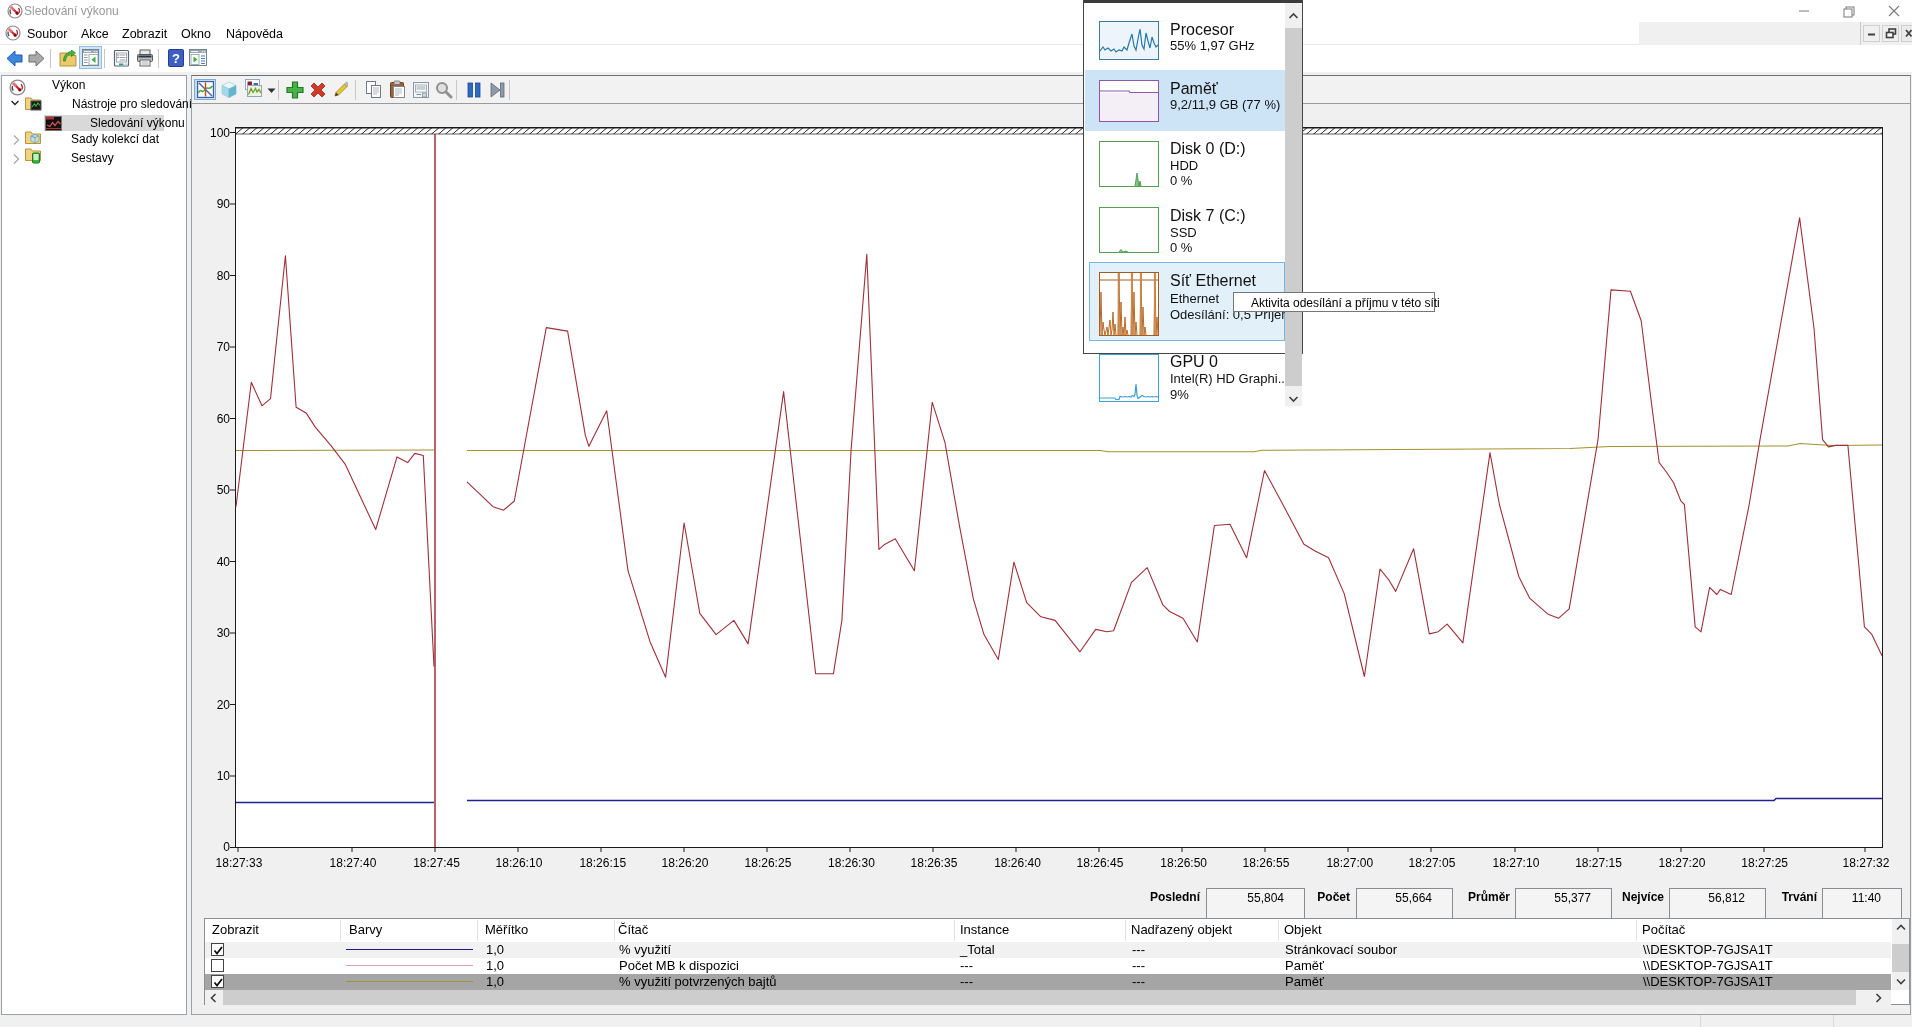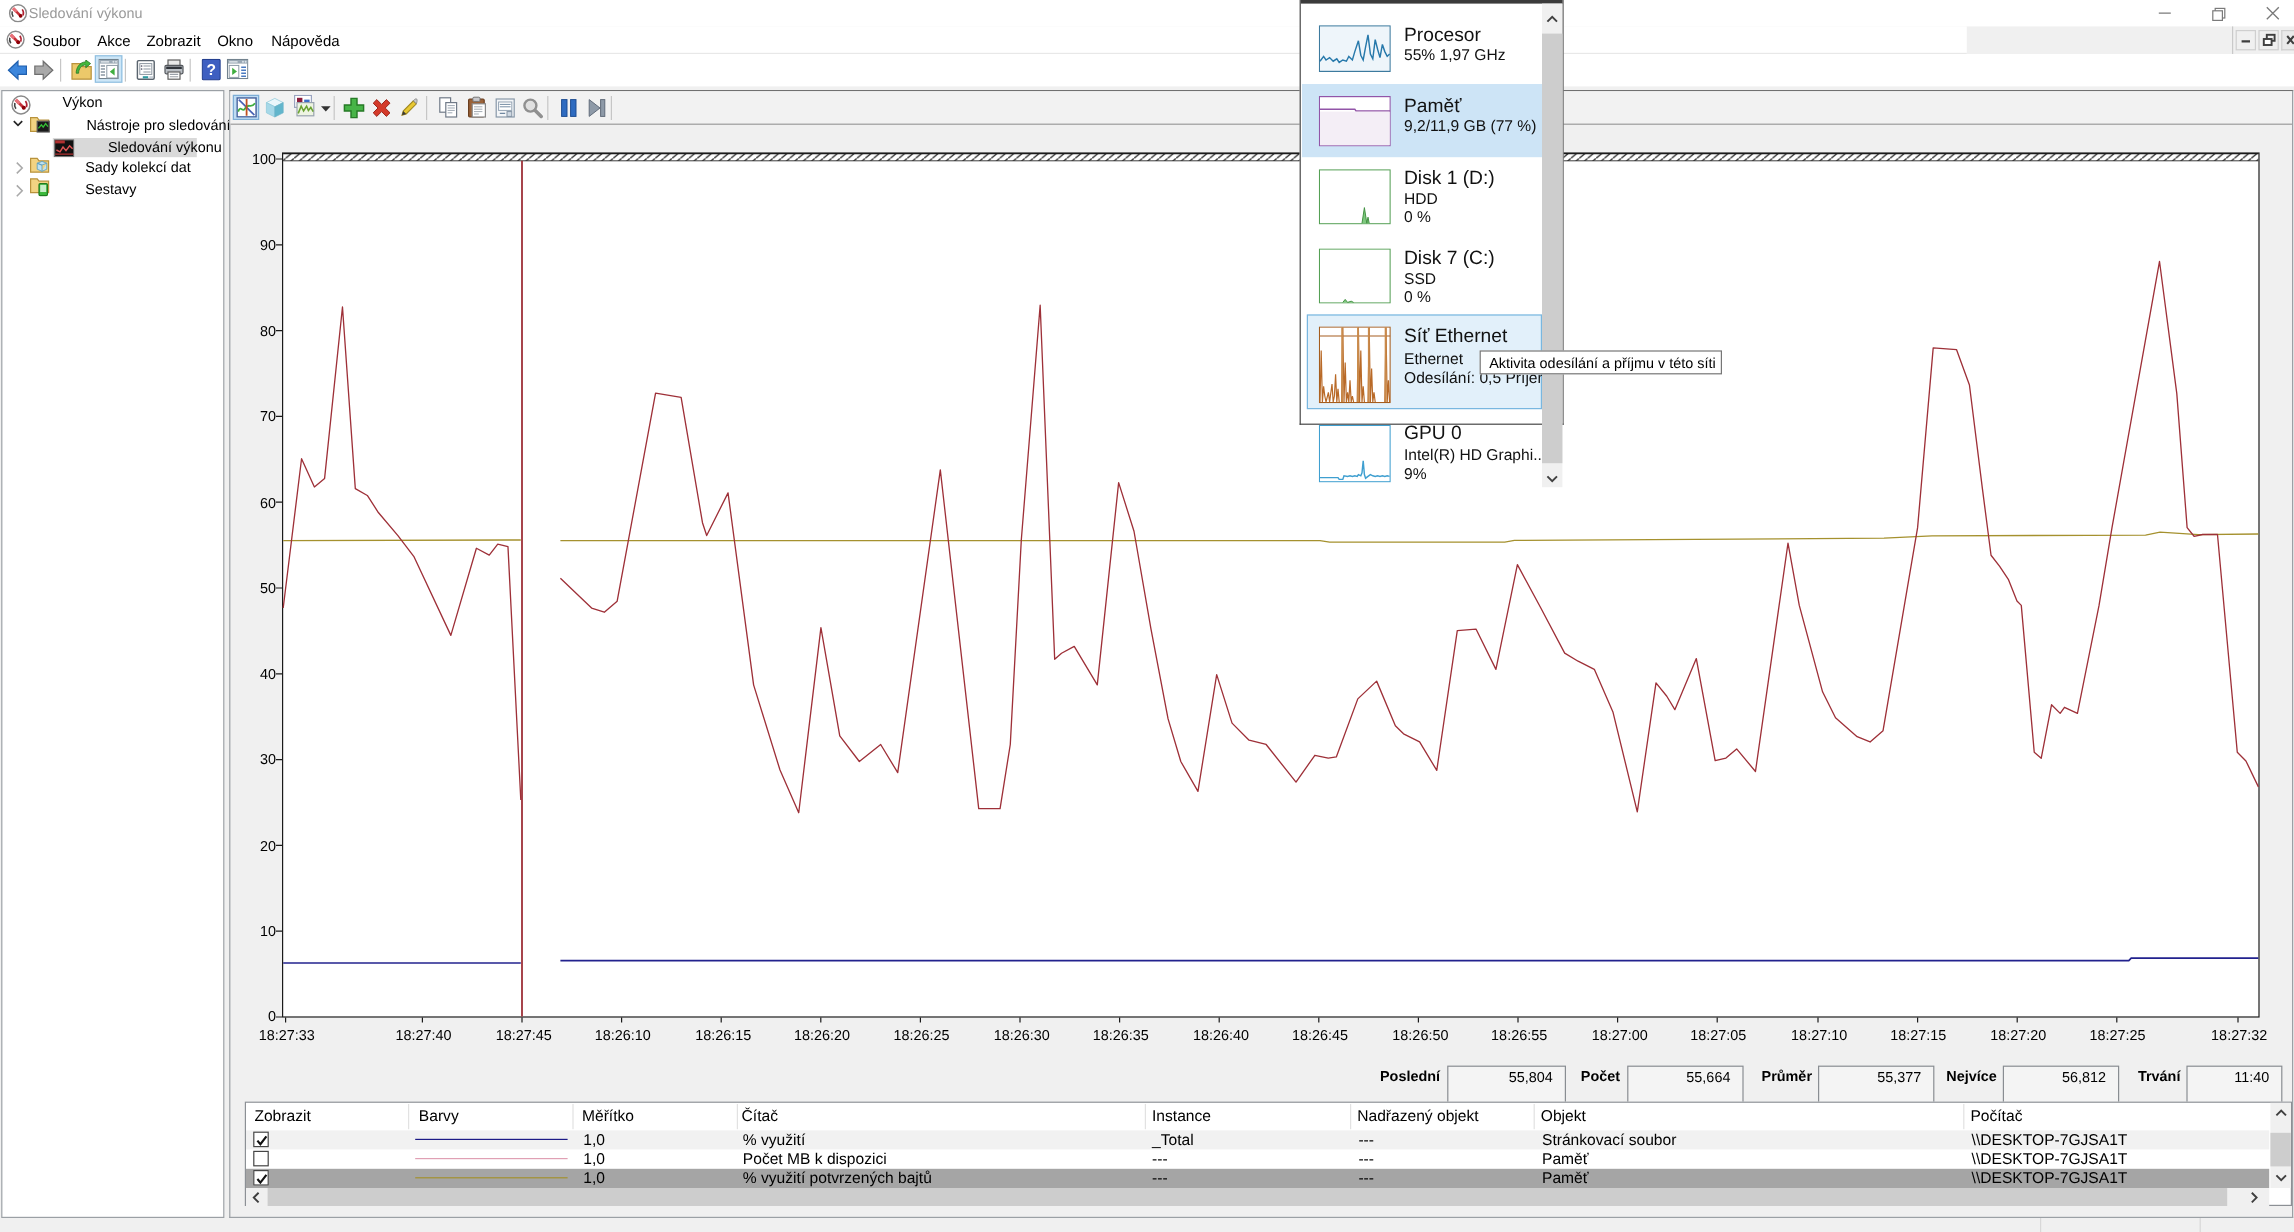--- a/index.html
+++ b/index.html
@@ -21,40 +21,40 @@
 .treetext { position:absolute; font-size:12px; white-space:nowrap;margin-left:24px; }
 #rightpanel { left:191px; top:75px; width:1720px; height:940px; background:#f0f0f0; border:1px solid #9ba0a5; border-top:1px solid #707070; }
 #charttoolbar { left:192px; top:76px; width:1718px; height:28px; background:#f2f2f2; border-bottom:1px solid #9b9b9b; }
 
 
 #plot { left:235px; top:127px; width:1648px; height:721px; background:#fff; border:1px solid #1a1a1a; }
 .ylab { position:absolute; font-size:12px; text-align:right; width:28px; }
 .xlab { position:absolute; font-size:12px; white-space:nowrap; }
 .statlab { position:absolute; font-size:12px; top:890px; width:100px; text-align:right;font-weight:bold; }
 .statbox { position:absolute; top:888px; height:35px; background:#f4f4f4; border:1px solid #898d92;
-  font-size:12px; text-align:right; padding:2px 10px 0 0; }
+  font-size:12px; text-align:right; padding:2px 20px 0 0; }
 
 
 #tbl { left:204px; top:918px; width:1706px; height:87px; background:#fff; border:1px solid #8c9095; }
 .th { position:absolute; top:3px; font-size:13px; white-space:nowrap; }
 .colsep { position:absolute; top:1px; height:21px; width:1px; background:#e2e2e2; }
 .trow { position:absolute; left:0; width:1686px; height:16px; }
 .tcell { position:absolute; font-size:13px; white-space:nowrap; top:0px; }
 .cb { position:absolute; left:6px; top:1px; width:13px; height:13px; background:#fff; border:1px solid #454545; }
 .cb svg { position:absolute; left:0; top:0; }
 .swatch { position:absolute; left:141px; top:7px; width:127px; height:1px; }
 
 
 #overlay { left:1083px; top:0; width:220px; height:354px; background:#fff; border:1px solid #474747; border-top:none; z-index:10; }
 #overlaytop { position:absolute; left:0; top:0; width:218px; height:3px; background:#3b3b3b; }
 .ovthumb { position:absolute; left:15px; }
 .ovtitle { position:absolute; left:86px; font-size:16px; color:#111; white-space:nowrap; }
 .ovsub { position:absolute; left:86px; font-size:13px; color:#111; white-space:nowrap; }
 #tooltip { left:1233px; top:292px; width:202px; height:20px; background:#fff; border:1px solid #767676;
-  font-size:12px; padding:3px 0 0 7px; z-index:12; white-space:nowrap; }
+  font-size:12px; padding:3px 0 0 17px; z-index:12; white-space:nowrap; }
 
 
 #statusbar { left:0; top:1015px; width:1912px; height:12px; background:#f0f0f0; }
 </style>
 </head>
 <body>
 <div id="page">
 
 <div class="abs" id="titlebar">
   <svg class="abs" style="left:7px;top:3px" width="16" height="16" viewBox="0 0 16 16">
@@ -478,21 +478,21 @@
     <path d="M0.5,11 H30 L31,12.5 H59.5" fill="none" stroke="#9255a8" stroke-width="1.2"></path>
     <rect x="1" y="13" width="58" height="28" fill="#f4eef6"></rect>
   </svg>
   <div class="ovtitle" style="top:80px">Paměť</div>
   <div class="ovsub" style="top:97px">9,2/11,9 GB (77 %)</div>
 
   <svg class="ovthumb" style="top:141px" width="60" height="46" viewBox="0 0 60 46">
     <rect x="0.5" y="0.5" width="59" height="45" fill="#fff" stroke="#55a055"></rect>
     <path d="M36,45 L38,32 40,45 41,40 42,45" fill="#7ec87e" stroke="#3f8f3f" stroke-width="0.8"></path>
   </svg>
-  <div class="ovtitle" style="top:140px">Disk 1 (D:)</div>
+  <div class="ovtitle" style="top:140px">Disk 0 (D:)</div>
   <div class="ovsub" style="top:158px">HDD</div>
   <div class="ovsub" style="top:173px">0 %</div>
 
   <svg class="ovthumb" style="top:207px" width="60" height="46" viewBox="0 0 60 46">
     <rect x="0.5" y="0.5" width="59" height="45" fill="#fff" stroke="#55a055"></rect>
     <path d="M20,45 L22,42.5 24,45 27,44 29,45" fill="#7ec87e" stroke="#3f8f3f" stroke-width="0.8"></path>
   </svg>
   <div class="ovtitle" style="top:207px">Disk 7 (C:)</div>
   <div class="ovsub" style="top:225px">SSD</div>
   <div class="ovsub" style="top:240px">0 %</div>

